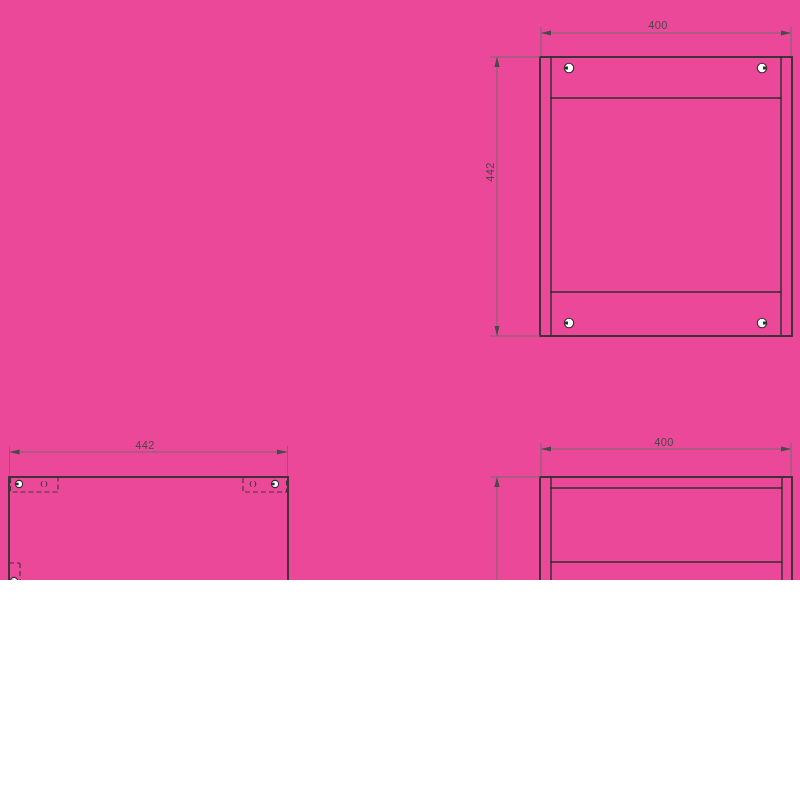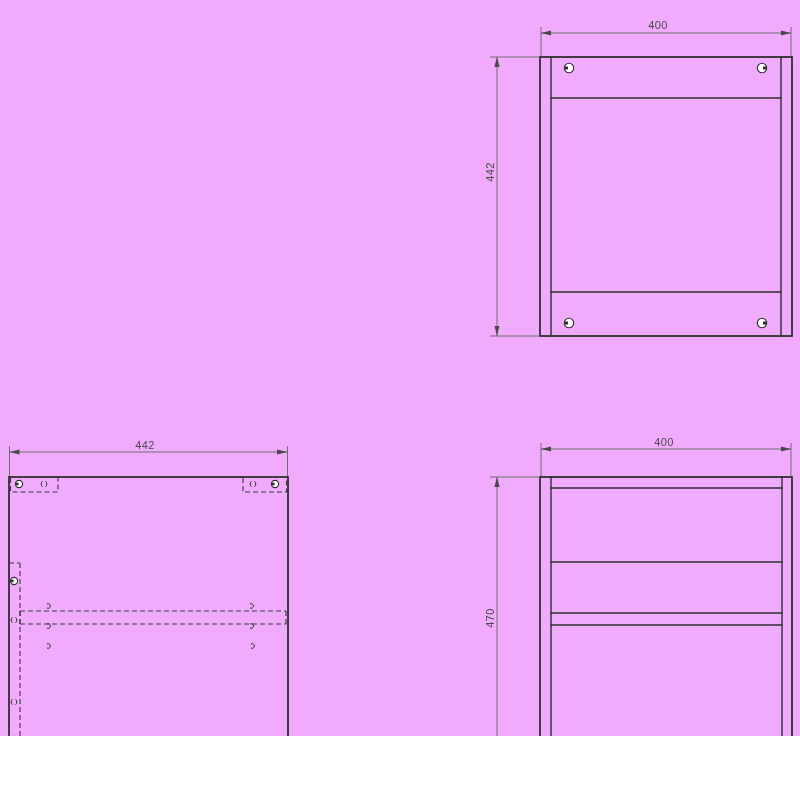--- a/index.html
+++ b/index.html
@@ -1,16 +1,16 @@
 <!DOCTYPE html>
 <html><head>
 <meta charset="utf-8">
 <style>
   html,body{margin:0;padding:0;background:#ffffff;}
-  .canvas{width:800px;height:736px;background:#f0abfc;position:relative;overflow:hidden;}
+  .canvas{width:800px;height:580px;background:#ec4899;position:relative;overflow:hidden;}
   svg{display:block;}
   .solid{stroke:#2f2f2f;fill:none;stroke-width:1.4;stroke-linecap:square;}
   .thick{stroke-width:1.8;}
   .hid{stroke:#3a3a3a;fill:none;stroke-width:1.1;stroke-dasharray:5 3;stroke-linecap:butt;}
   .dim{stroke:#6f6f6f;fill:none;stroke-width:1;}
   .dim-text{font-family:"Liberation Sans","DejaVu Sans",sans-serif;font-size:11px;fill:#4a4a4a;text-anchor:middle;letter-spacing:0.4px;}
 </style>
 </head>
 <body>
 

